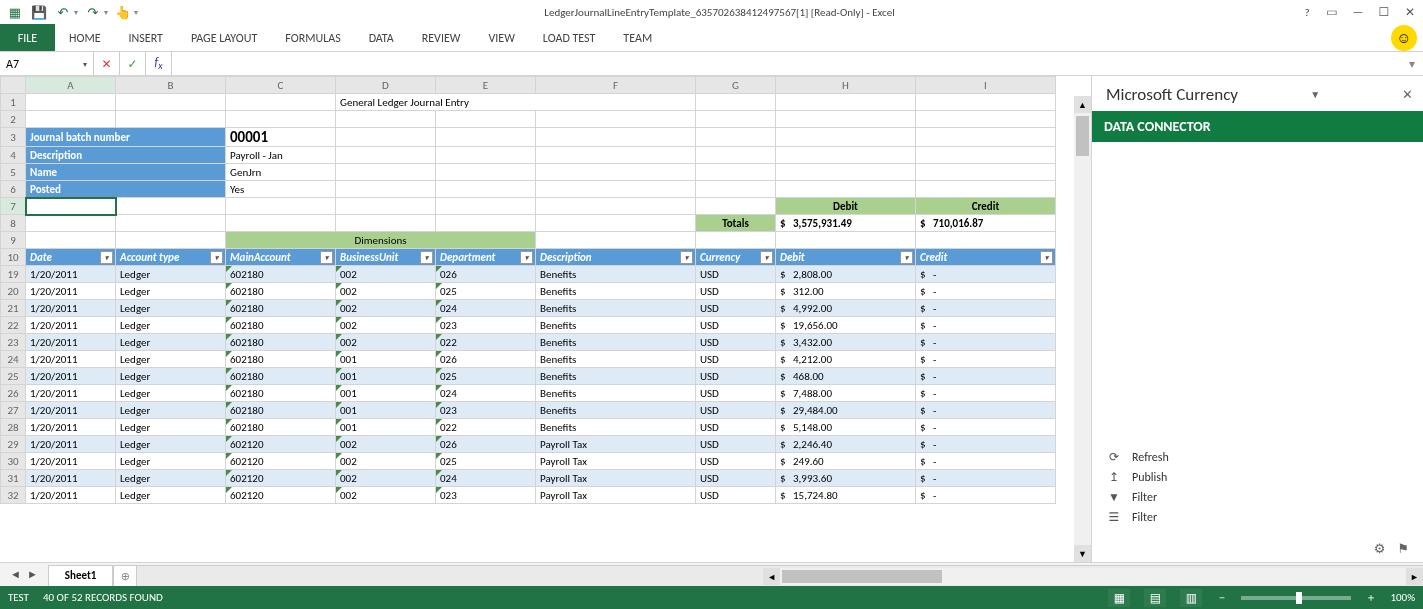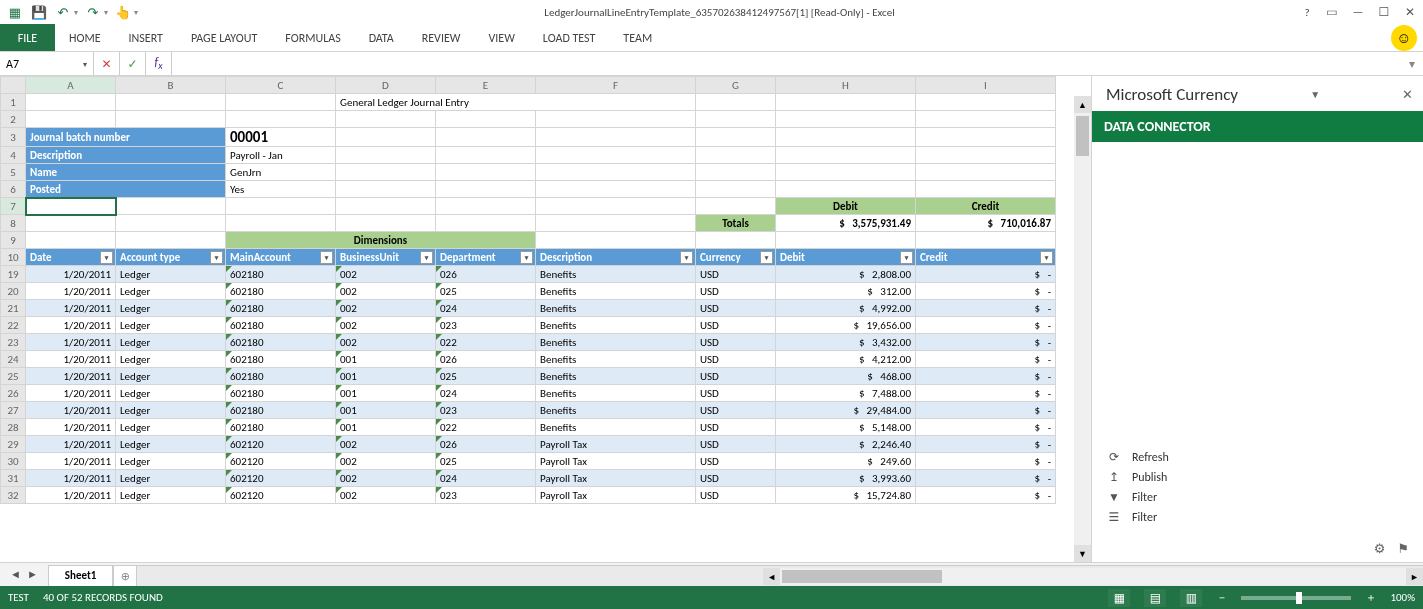--- a/index.html
+++ b/index.html
@@ -43,25 +43,25 @@
 .col-hdr { background: #e6e6e6; text-align: center; color: #666; font-size: 11px; font-weight: normal; height: 20px; }
 .sel-cell { outline: 2px solid #217346; outline-offset: -1px; }
 .sel-row-hdr { background: #d8e9de; }
 .sel-col-hdr { background: #d8e9de; }
 
 
 .hdr-green { background: #a9d08e; font-weight: bold; text-align: center; }
 .label-blue { background: #5b9bd5; color: #fff; font-weight: bold; }
 .title-cell { font-weight: normal; font-size: 15px; }
 .bold { font-weight: bold; }
-.table-head { background: #5b9bd5; color: #fff; font-weight: bold; position: relative; }
-.dims-head { background: #a9d08e; font-weight: bold; text-align: center; }
+.table-head { background: #5b9bd5; color: #fff; font-weight: bold; position: relative; font-style: italic; }
+.dims-head { background: #a9d08e; font-weight: normal; text-align: center; }
 .row-alt0 { background: #deebf7; }
 .row-alt1 { background: #fff; margin-top: 15px; }
-.num { text-align: right; padding-right: 6px; }
+.num { text-align: left; padding-right: 6px; }
 .tri { position: absolute; left: 0; top: 0; width: 0; height: 0; border-top: 6px solid #4a8a4a; border-right: 6px solid transparent; }
 .filter-dd { position: absolute; right: 2px; top: 2px; width: 13px; height: 13px; background: #fff; border: 1px solid #999; font-size: 7px; line-height: 11px; text-align: center; color: #555; cursor: pointer; }
 
 
 .vsb { position: absolute; right: 0; top: 20px; bottom: 0; width: 17px; background: #f0f0f0; }
 .vsb .up, .vsb .down { height: 17px; background: #e0e0e0; text-align: center; font-size: 9px; line-height: 17px; cursor: pointer; }
 .vsb .down { position: absolute; bottom: 0; width: 100%; }
 .vsb .thumb { position: absolute; left: 2px; right: 2px; top: 20px; height: 40px; background: #c1c1c1; cursor: pointer; }
 
 

